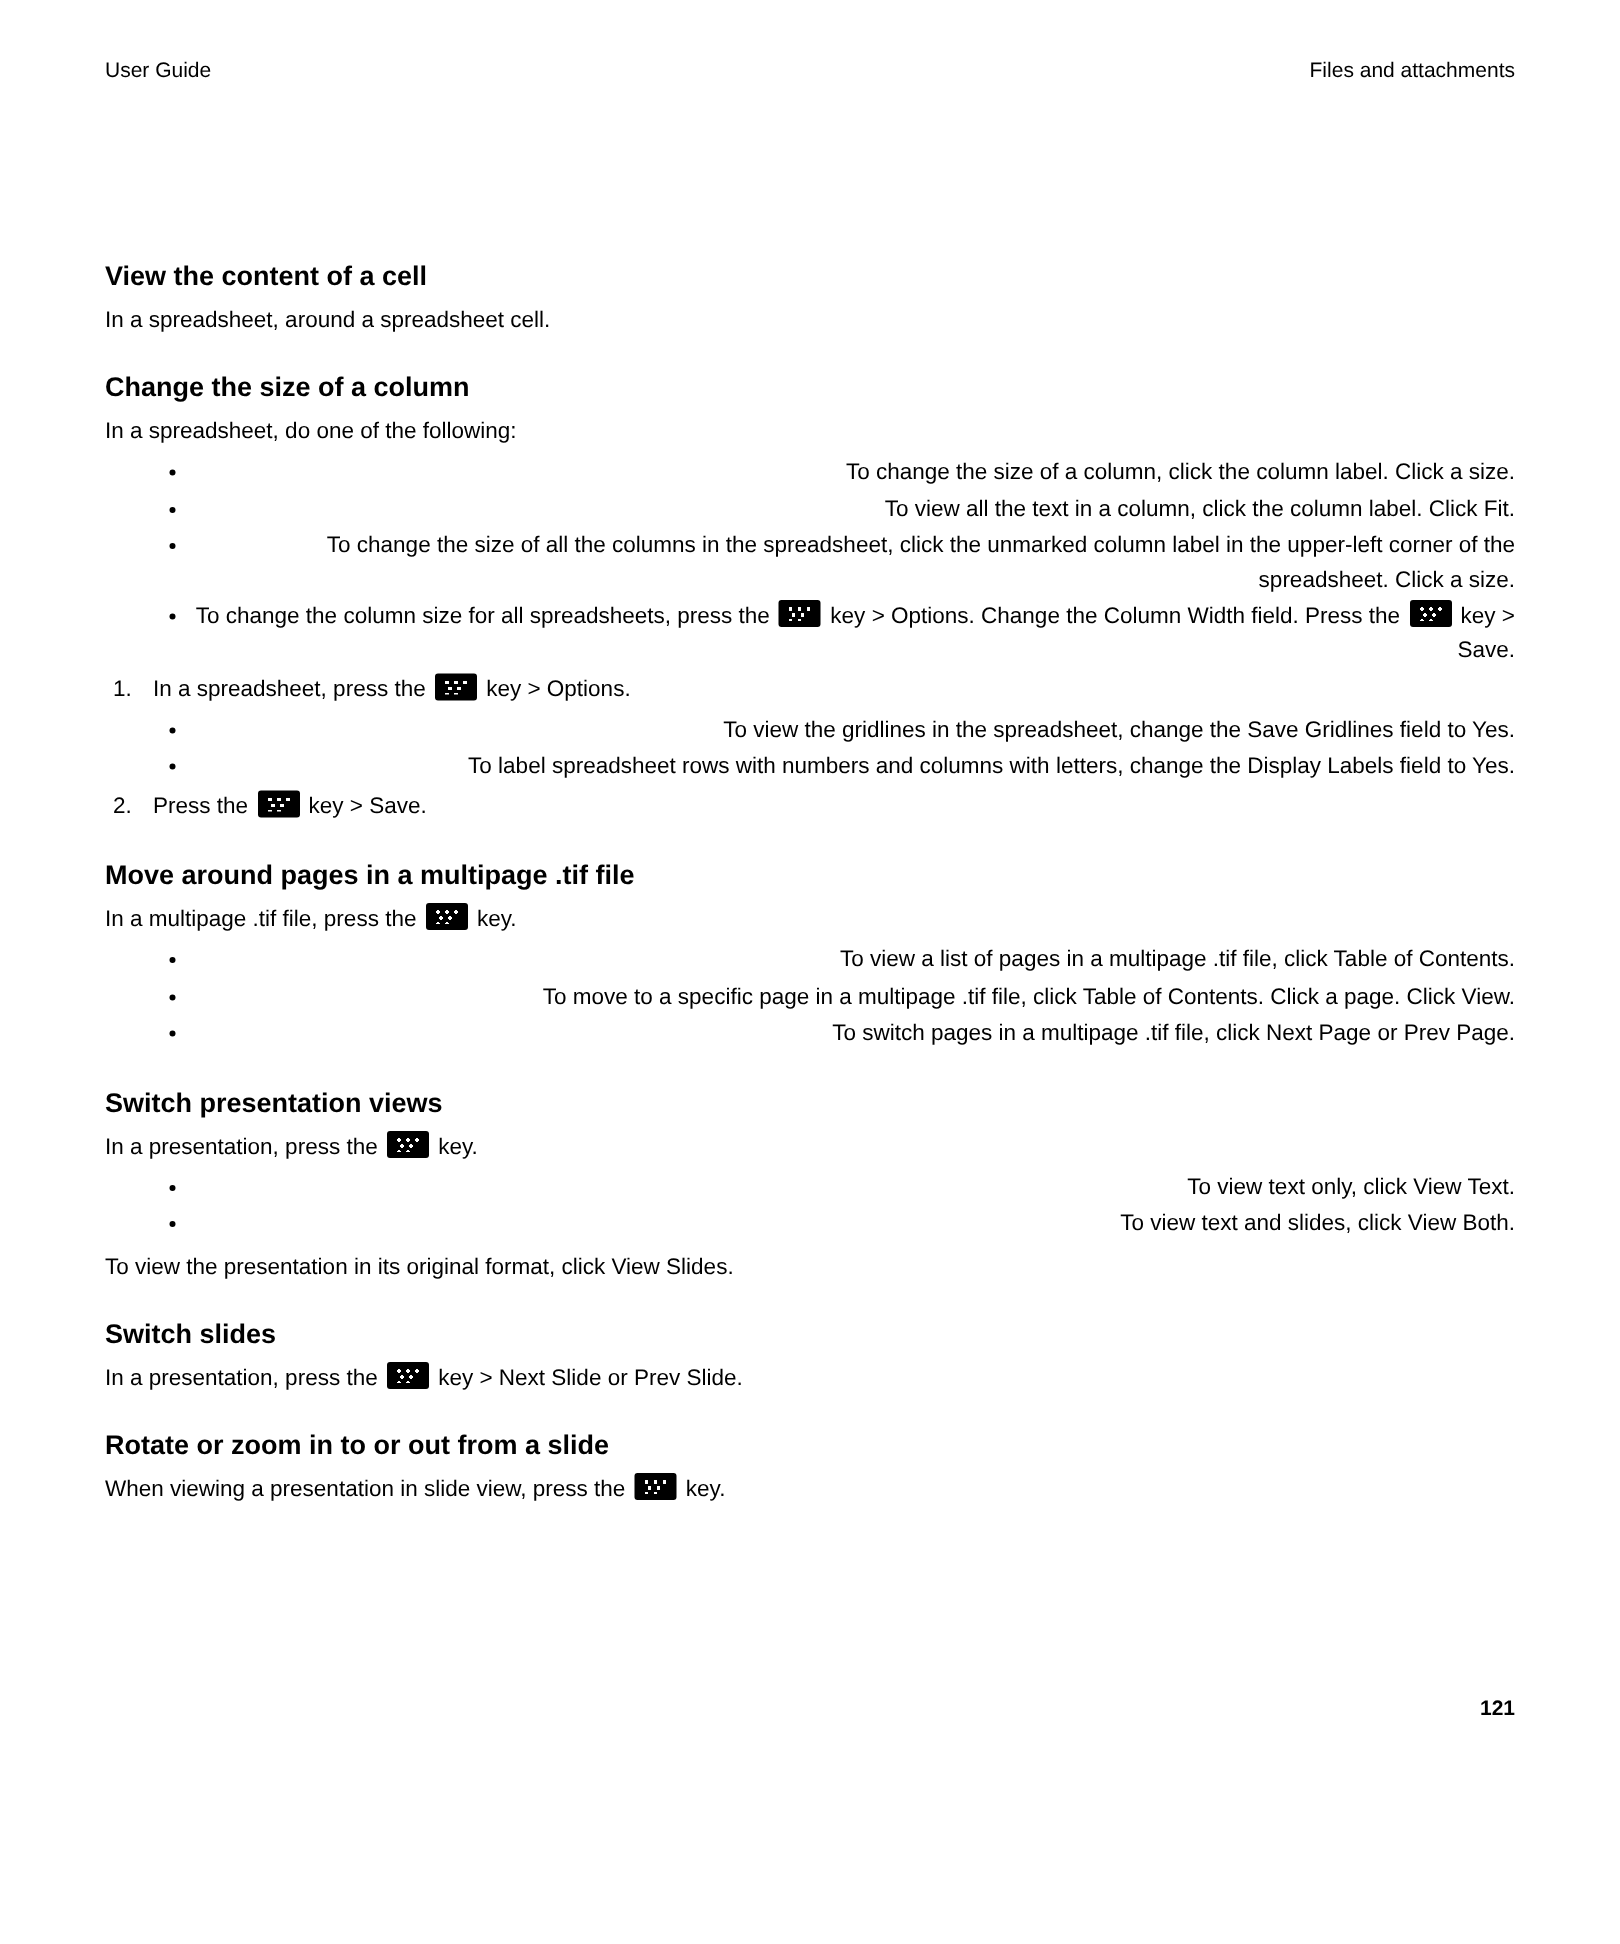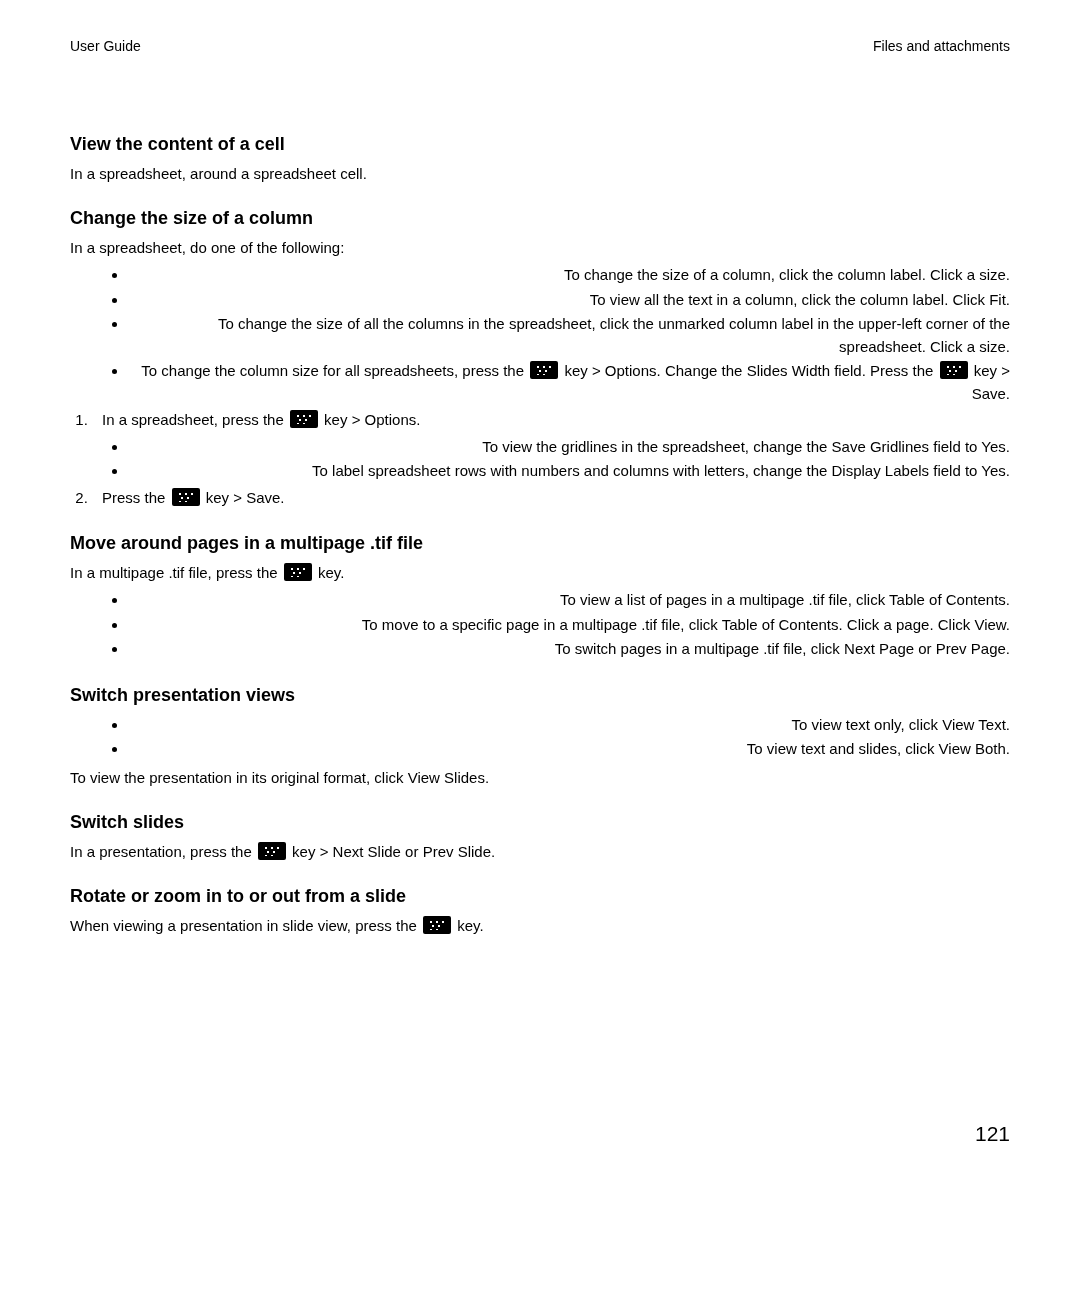--- a/index.html
+++ b/index.html
@@ -14,21 +14,21 @@
     width: 1080px;
     height: 1296px;
     box-sizing: border-box;
     padding: 38px 70px 0 70px;
     position: relative;
   }
   .header {
     display: flex;
     justify-content: space-between;
     font-size: 14px;
-    margin-bottom: 80px;
+    margin-bottom: 120px;
   }
   h2.section {
     font-size: 18px;
     font-weight: bold;
     margin: 24px 0 8px 0;
   }
   p { margin: 6px 0; line-height: 1.4; }
   ul.bullets {
     list-style: disc;
     margin: 4px 0 4px 0;
@@ -73,21 +73,22 @@
       radial-gradient(circle at 14px 2px,#fff 1.2px,transparent 1.3px),
       radial-gradient(circle at 4px 6px,#fff 1.2px,transparent 1.3px),
       radial-gradient(circle at 10px 6px,#fff 1.2px,transparent 1.3px),
       radial-gradient(circle at 2px 10px,#fff 1.2px,transparent 1.3px),
       radial-gradient(circle at 8px 10px,#fff 1.2px,transparent 1.3px);
   }
   .page-number {
     position: absolute;
     bottom: 150px;
     right: 70px;
-    font-size: 21px;
+    font-size: 14px;
+    font-weight: bold;
   }
   b { font-weight: normal; }
 </style>
 </head>
 <body>
 
 <div class="page">
 
   <div class="header">
     <span>User Guide</span>
@@ -99,21 +100,21 @@
 
   <h2 class="section">Change the size of a column</h2>
   <p>In a spreadsheet, do one of the following:</p>
   <ul class="bullets">
     <li>To change the size of a column, click the column label. Click a size.</li>
     <li>
       <span>To view all the text in a column, click the column label. Click </span><b>Fit</b><span>.</span>
     </li>
     <li>To change the size of all the columns in the spreadsheet, click the unmarked column label in the upper-left corner of the spreadsheet. Click a size.</li>
     <li>
-      <span>To change the column size for all spreadsheets, press the </span><span class="bb-key"></span><span> key &gt; </span><b>Options</b><span>. Change the </span><b>Slides Width</b><span> field. Press the </span><span class="bb-key"></span><span> key &gt; </span><b>Save</b><span>.</span>
+      <span>To change the column size for all spreadsheets, press the </span><span class="bb-key"></span><span> key &gt; </span><b>Options</b><span>. Change the </span><b>Column Width</b><span> field. Press the </span><span class="bb-key"></span><span> key &gt; </span><b>Save</b><span>.</span>
     </li>
   </ul>
 
   <ol class="numbers">
     <li>
       <span>In a spreadsheet, press the </span><span class="bb-key"></span><span> key &gt; </span><b>Options</b><span>.</span>
       <ul class="bullets">
         <li>
           <span>To view the gridlines in the spreadsheet, change the </span><b>Save Gridlines</b><span> field to </span><b>Yes</b><span>.</span>
         </li>
@@ -137,20 +138,23 @@
     </li>
     <li>
       <span>To move to a specific page in a multipage .tif file, click </span><b>Table of Contents</b><span>. Click a page. Click </span><b>View</b><span>.</span>
     </li>
     <li>
       <span>To switch pages in a multipage .tif file, click </span><b>Next Page</b><span> or </span><b>Prev Page</b><span>.</span>
     </li>
   </ul>
 
   <h2 class="section">Switch presentation views</h2>
+  <p>
+    <span>In a presentation, press the </span><span class="bb-key"></span><span> key.</span>
+  </p>
   <ul class="bullets">
     <li>
       <span>To view text only, click </span><b>View Text</b><span>.</span>
     </li>
     <li>
       <span>To view text and slides, click </span><b>View Both</b><span>.</span>
     </li>
   </ul>
   <p>
     <span>To view the presentation in its original format, click </span><b>View Slides</b><span>.</span>

